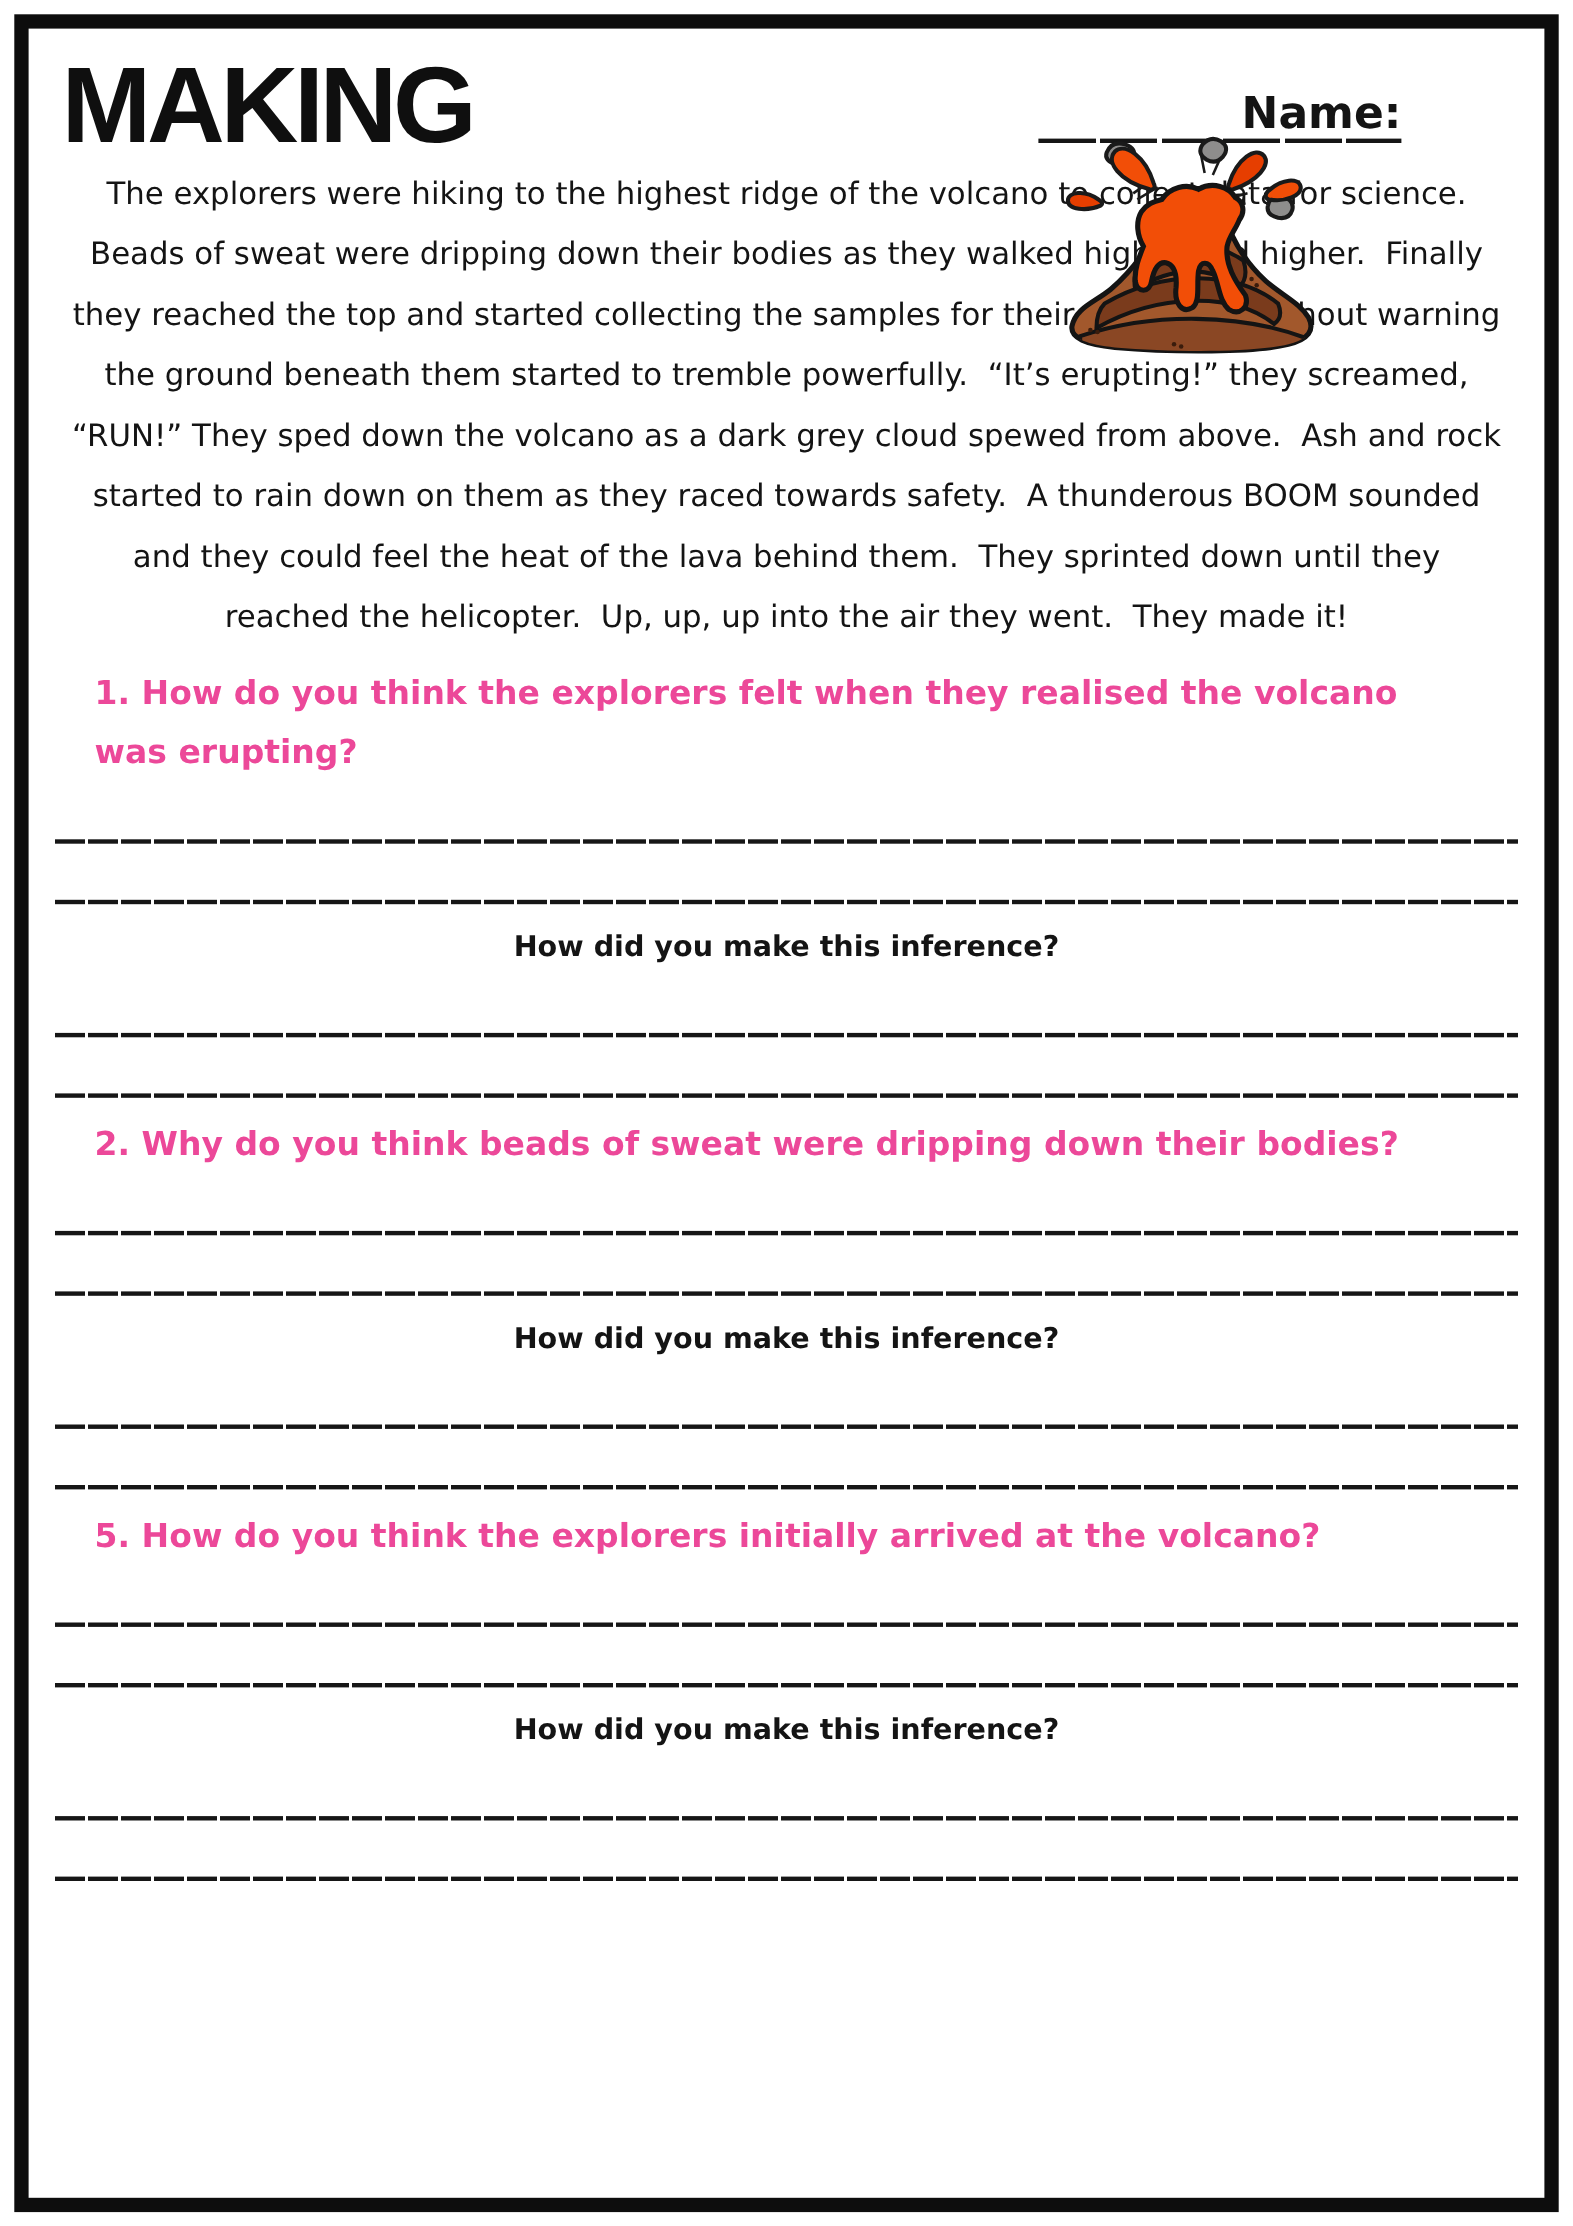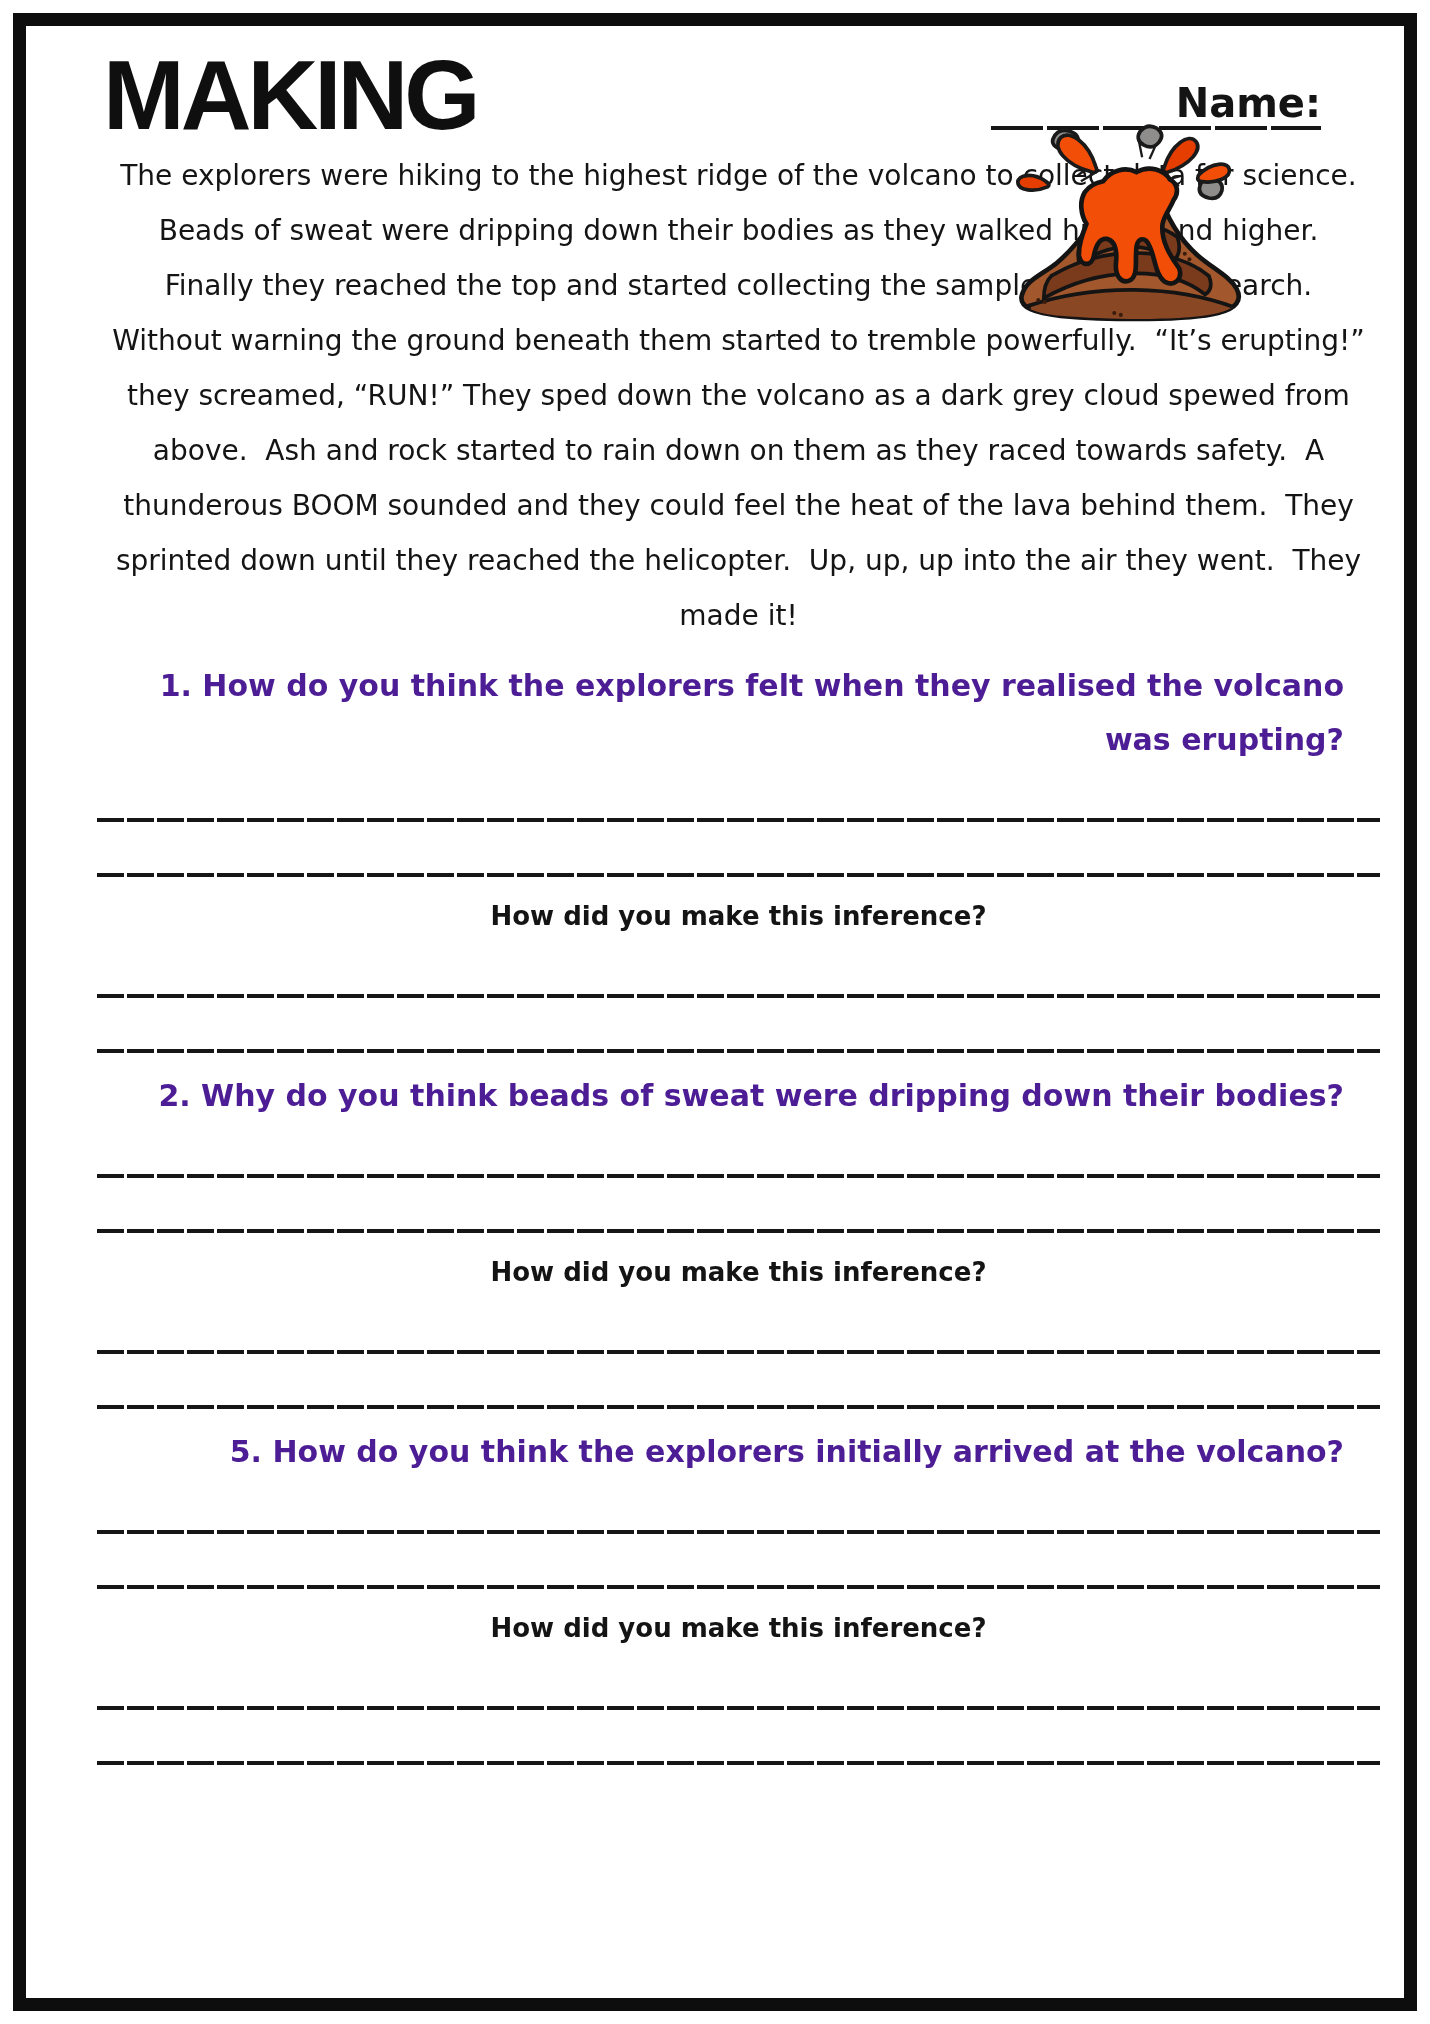--- a/index.html
+++ b/index.html
@@ -4,21 +4,20 @@
 <style>
   * { margin:0; padding:0; box-sizing:border-box; }
   html,body { width:1430px; height:2024px; background:#ffffff; }
   body { font-family:"DejaVu Sans", sans-serif; color:#1a1a1a; position:relative; }
 
   .sheet {
     position:absolute; inset:13px;
     border:13px solid #0d0d0d;
     background:#ffffff;
     overflow:hidden;
-    padding-left:47px;
   }
   .content { padding:0 24px; position:relative; }
 
   
   .title {
     margin:30px 0 0 6px;
     font-family:"Liberation Sans", sans-serif;
     font-weight:900;
     font-size:98px;
     line-height:0.80;
@@ -62,25 +61,25 @@
     text-align:center;
     font-size:28px;
     line-height:55px;
     white-space:pre-wrap;
     color:#141414;
   }
 
   
   .question {
     margin:16px 36px 0 36px;
-    text-align:right;
+    text-align:left;
     font-weight:bold;
     font-size:30px;
     line-height:54px;
-    color:#4c1d95;
+    color:#ec4899;
   }
   .followup {
     margin-top:12px;
     height:54px;
     padding-top:12px;
     text-align:center;
     font-weight:bold;
     font-size:26px;
     color:#141414;
   }

